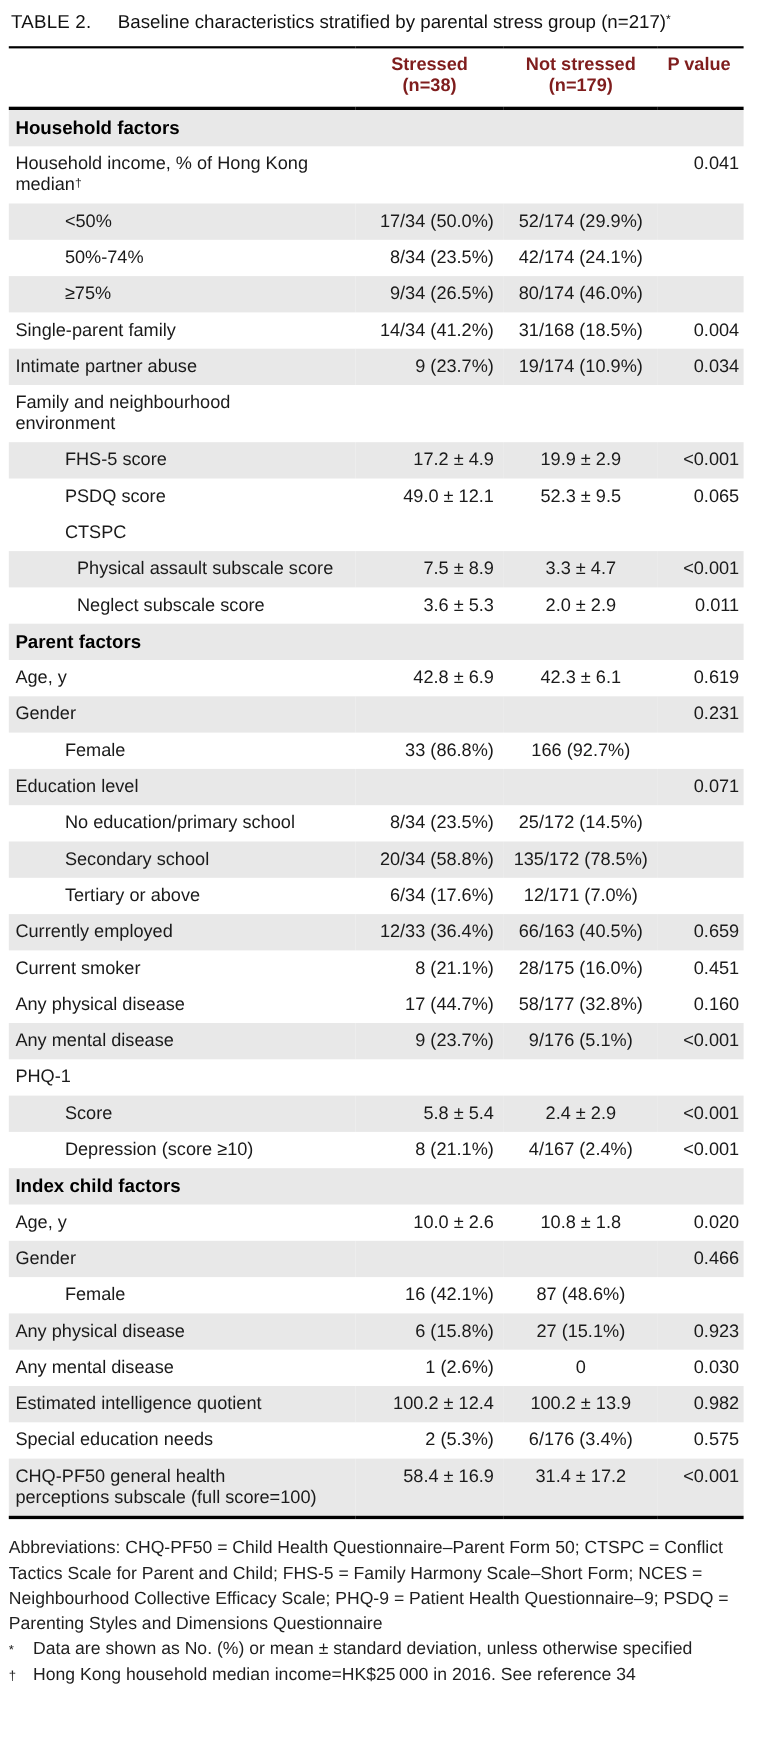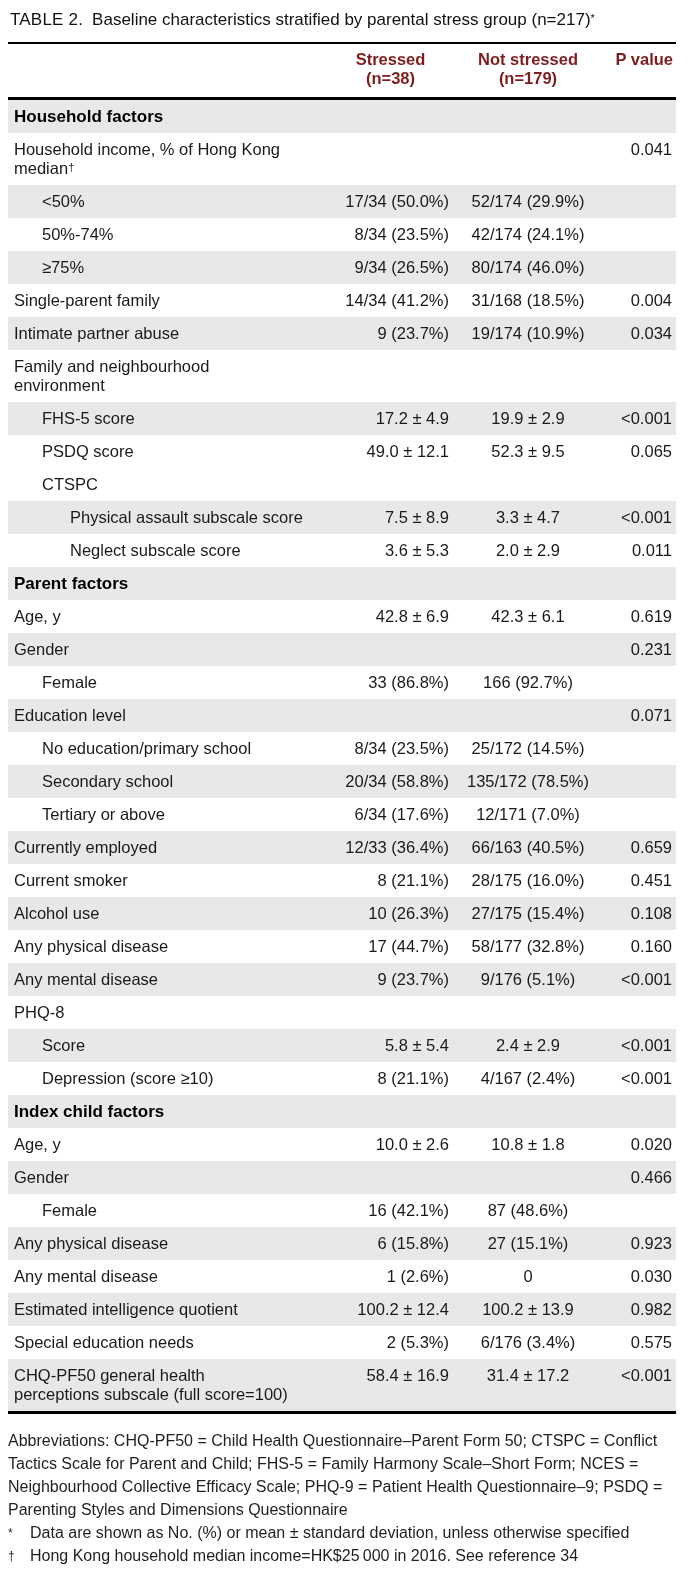--- a/index.html
+++ b/index.html
@@ -14,21 +14,21 @@
   }
   .page { padding: 0 8px 0 8px; }
 
   
   .table-title {
     font-size: 17px;
     line-height: 20px;
     padding: 10px 0 12px 2px;
     color: #111;
   }
-  .table-title .title-label { margin-right: 9px; letter-spacing: 0.2px; }
+  .table-title .title-label { margin-right: 24px; letter-spacing: 0.2px; }
   .title-sup {
     font-size: 11px;
     vertical-align: top;
     position: relative;
     top: -2px;
   }
 
   
   table.baseline {
     width: 668px;
@@ -41,40 +41,40 @@
     border-bottom: 3px solid #000;
     font-size: 16.5px;
     font-weight: bold;
     line-height: 19px;
     vertical-align: top;
     padding: 6px 0 9px 0;
     color: #7f1d1d;
   }
   thead th .th-line { display: block; }
   th.h-stressed, th.h-notstressed { text-align: center; }
-  th.h-pvalue { text-align: right; padding-right: 3px; }
+  th.h-pvalue { text-align: center; padding-right: 3px; }
 
   tbody td {
     font-size: 16.5px;
     line-height: 19px;
     padding: 7px 0;
     vertical-align: top;
     color: #1a1a1a;
   }
   tr.stripe { background: #e8e8e8; }
 
   td.section-cell {
     font-weight: bold;
     font-size: 17px;
     padding-left: 6px;
     color: #000000;
   }
   td.label-cell { padding-right: 8px; }
   td.indent-0 { padding-left: 6px; }
-  td.indent-1 { padding-left: 34px; }
+  td.indent-1 { padding-left: 51px; }
   td.indent-2 { padding-left: 62px; }
   .label-text { white-space: pre-line; }
   .label-sup {
     font-size: 11px;
     vertical-align: top;
     position: relative;
     top: -1px;
   }
   td.val-stressed { text-align: right; padding-right: 9px; margin-top: 24px; }
   td.val-notstressed { text-align: center; }
@@ -261,40 +261,34 @@
           <td class="val-stressed">12/33 (36.4%)</td>
           <td class="val-notstressed">66/163 (40.5%)</td>
           <td class="val-p">0.659</td>
         </tr>
         <tr>
           <td class="label-cell indent-0"><span class="label-text">Current smoker</span></td>
           <td class="val-stressed">8 (21.1%)</td>
           <td class="val-notstressed">28/175 (16.0%)</td>
           <td class="val-p">0.451</td>
         </tr>
-        <tr class="stripe">
-          <td class="label-cell indent-0"><span class="label-text">Alcohol use</span></td>
-          <td class="val-stressed">10 (26.3%)</td>
-          <td class="val-notstressed">27/175 (15.4%)</td>
-          <td class="val-p">0.108</td>
-        </tr>
         <tr>
           <td class="label-cell indent-0"><span class="label-text">Any physical disease</span></td>
           <td class="val-stressed">17 (44.7%)</td>
           <td class="val-notstressed">58/177 (32.8%)</td>
           <td class="val-p">0.160</td>
         </tr>
         <tr class="stripe">
           <td class="label-cell indent-0"><span class="label-text">Any mental disease</span></td>
           <td class="val-stressed">9 (23.7%)</td>
           <td class="val-notstressed">9/176 (5.1%)</td>
           <td class="val-p">&lt;0.001</td>
         </tr>
         <tr>
-          <td class="label-cell indent-0"><span class="label-text">PHQ-8</span></td>
+          <td class="label-cell indent-0"><span class="label-text">PHQ-1</span></td>
           <td class="val-stressed"></td>
           <td class="val-notstressed"></td>
           <td class="val-p"></td>
         </tr>
         <tr class="stripe">
           <td class="label-cell indent-1"><span class="label-text">Score</span></td>
           <td class="val-stressed">5.8 ± 5.4</td>
           <td class="val-notstressed">2.4 ± 2.9</td>
           <td class="val-p">&lt;0.001</td>
         </tr>

